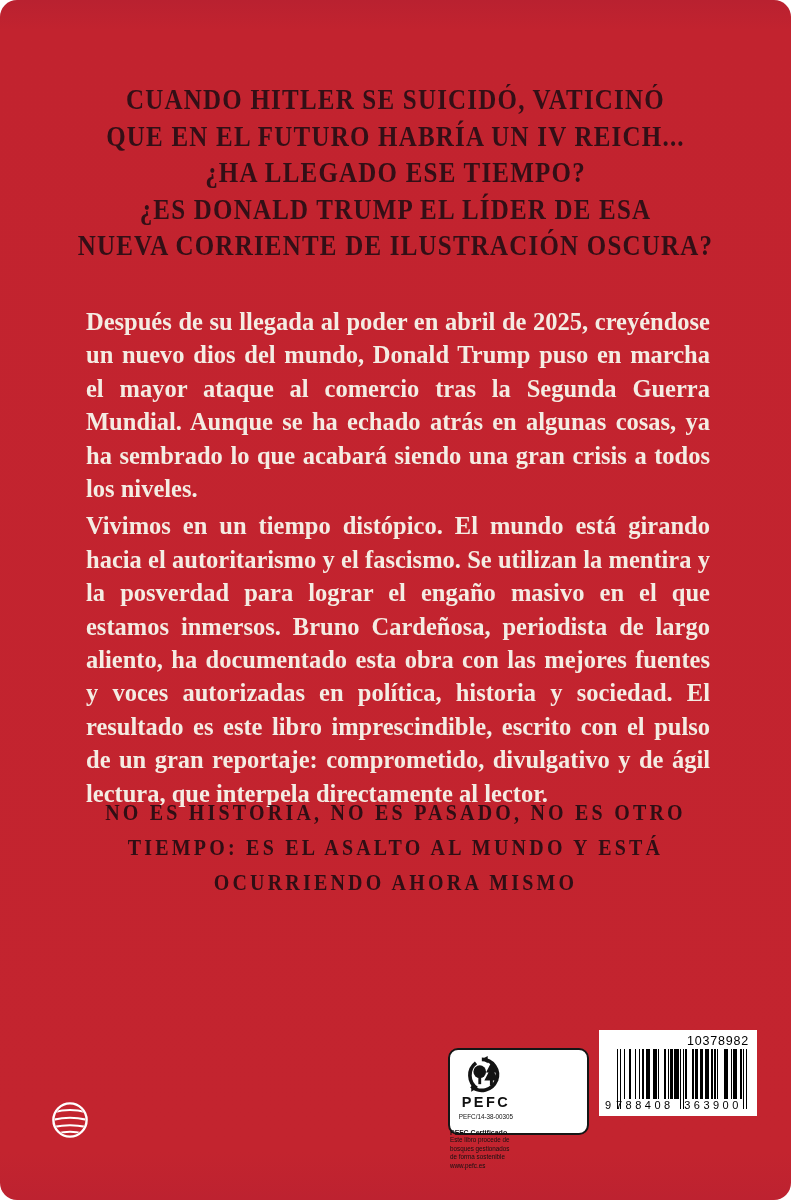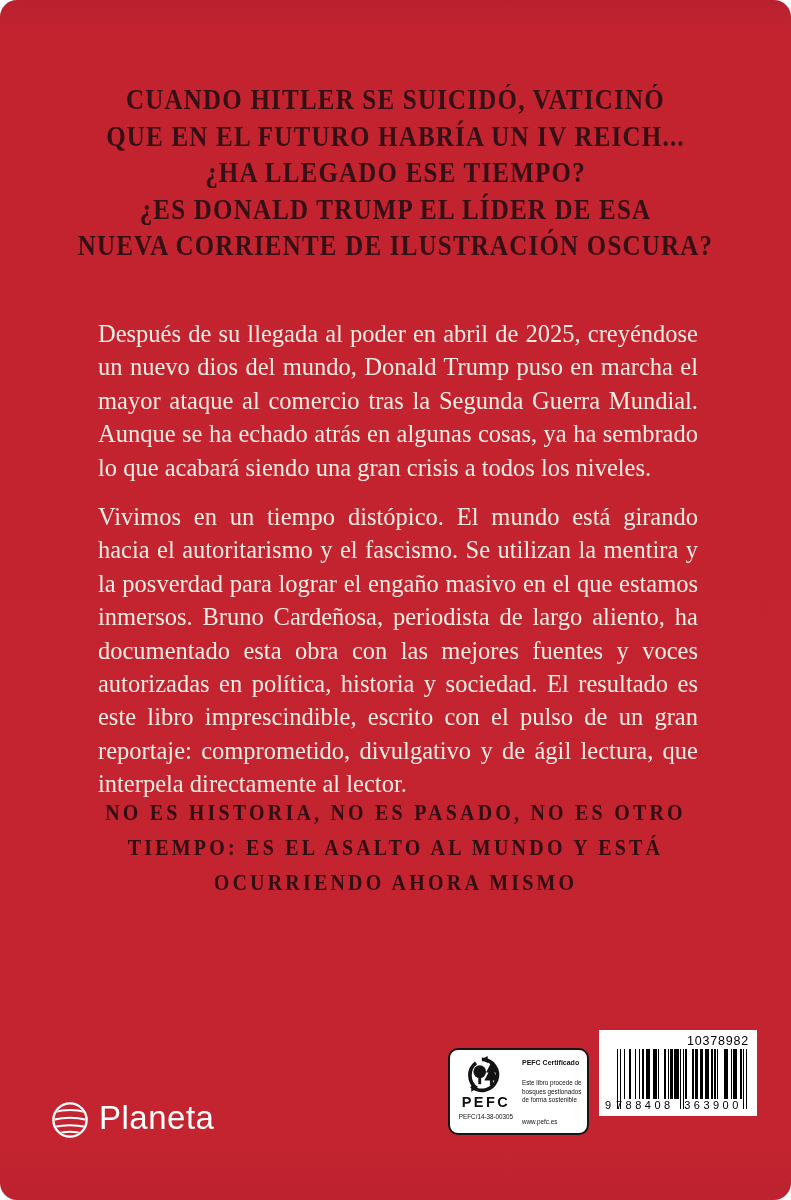--- a/index.html
+++ b/index.html
@@ -20,21 +20,21 @@
     font-size:25px; line-height:32px; letter-spacing:1.2px;
     transform:scale(1,1.14); transform-origin:top center;
   }
 
   
   .synopsis {
     position:absolute; top:301px; left:82px; width:632px;
     color:#f4ecE3; font-size:24.5px; line-height:33.4px;
     text-align:justify; text-justify:inter-word;
   }
-  .synopsis p { margin:16px; }
+  .synopsis p { margin:4px;font-weight:bold; }
 
   
   .statement {
     position:absolute; top:795px; left:30px; right:30px;
     text-align:center; color:#300e14; font-weight:bold;
     font-size:20px; line-height:31px; letter-spacing:3.2px;
     transform:scale(1,1.13); transform-origin:top center;
   }
 
   
@@ -44,21 +44,21 @@
   }
   .planeta-globe { width:40px; height:40px; }
   .planeta-name {
     font-family:"Liberation Sans", sans-serif; font-size:33px;
     color:#ffffff; letter-spacing:0.5px; padding-bottom:4px;
   }
 
   .pefc-box {
     position:absolute; left:448px; top:1048px; width:141px; height:87px;
     background:#ffffff; border:2.5px solid #161616; border-radius:10px;
-    display:flex; font-family:"Liberation Sans", sans-serif; color:#111;
+    display:flex; font-family:"Liberation Sans", sans-serif; color:#111;flex-direction:column;
   }
   .pefc-left {
     width:72px; display:flex; flex-direction:column; align-items:center;
     padding-top:5px;
   }
   .pefc-logo-svg { width:42px; height:40px; }
   .pefc-word { font-size:14.5px; font-weight:bold; letter-spacing:2.5px; line-height:15px; }
   .pefc-license { font-size:6.3px; margin-top:3px; white-space:nowrap; }
   .pefc-right {
     flex:1; padding:9px 4px 8px 0; display:flex; flex-direction:column;
@@ -122,21 +122,20 @@
           </clipPath>
         </defs>
       <circle cx="20" cy="20" r="16.6" fill="none" stroke="#ffffff" stroke-width="2.4"></circle>
       <g clip-path="url(#gclip)" fill="none" stroke="#ffffff" stroke-width="2.2">
         <path d="M3,12.5 Q20,7.5 37,12.5"></path>
         <path d="M2,20 Q20,15.5 38,20"></path>
         <path d="M3,27 Q20,23.5 37,27"></path>
         <path d="M7,33.5 Q20,30 33,33.5"></path>
       </g>
     </svg>
-    <span class="planeta-name">Planeta</span>
   </div>
 
   <div class="pefc-box">
     <div class="pefc-left">
       <svg class="pefc-logo-svg" viewBox="0 0 50 48">
         <g fill="none" stroke="#131313" stroke-width="4.4">
           <path d="M20,5.2 A 18.6 18.6 0 1 1 7.5,37.5"></path>
           <path d="M14,39.8 A 18.6 18.6 0 0 1 13,9.5"></path>
         </g>
         <polygon points="20,5.2 27,1.2 27,9.8" fill="#131313"></polygon>

